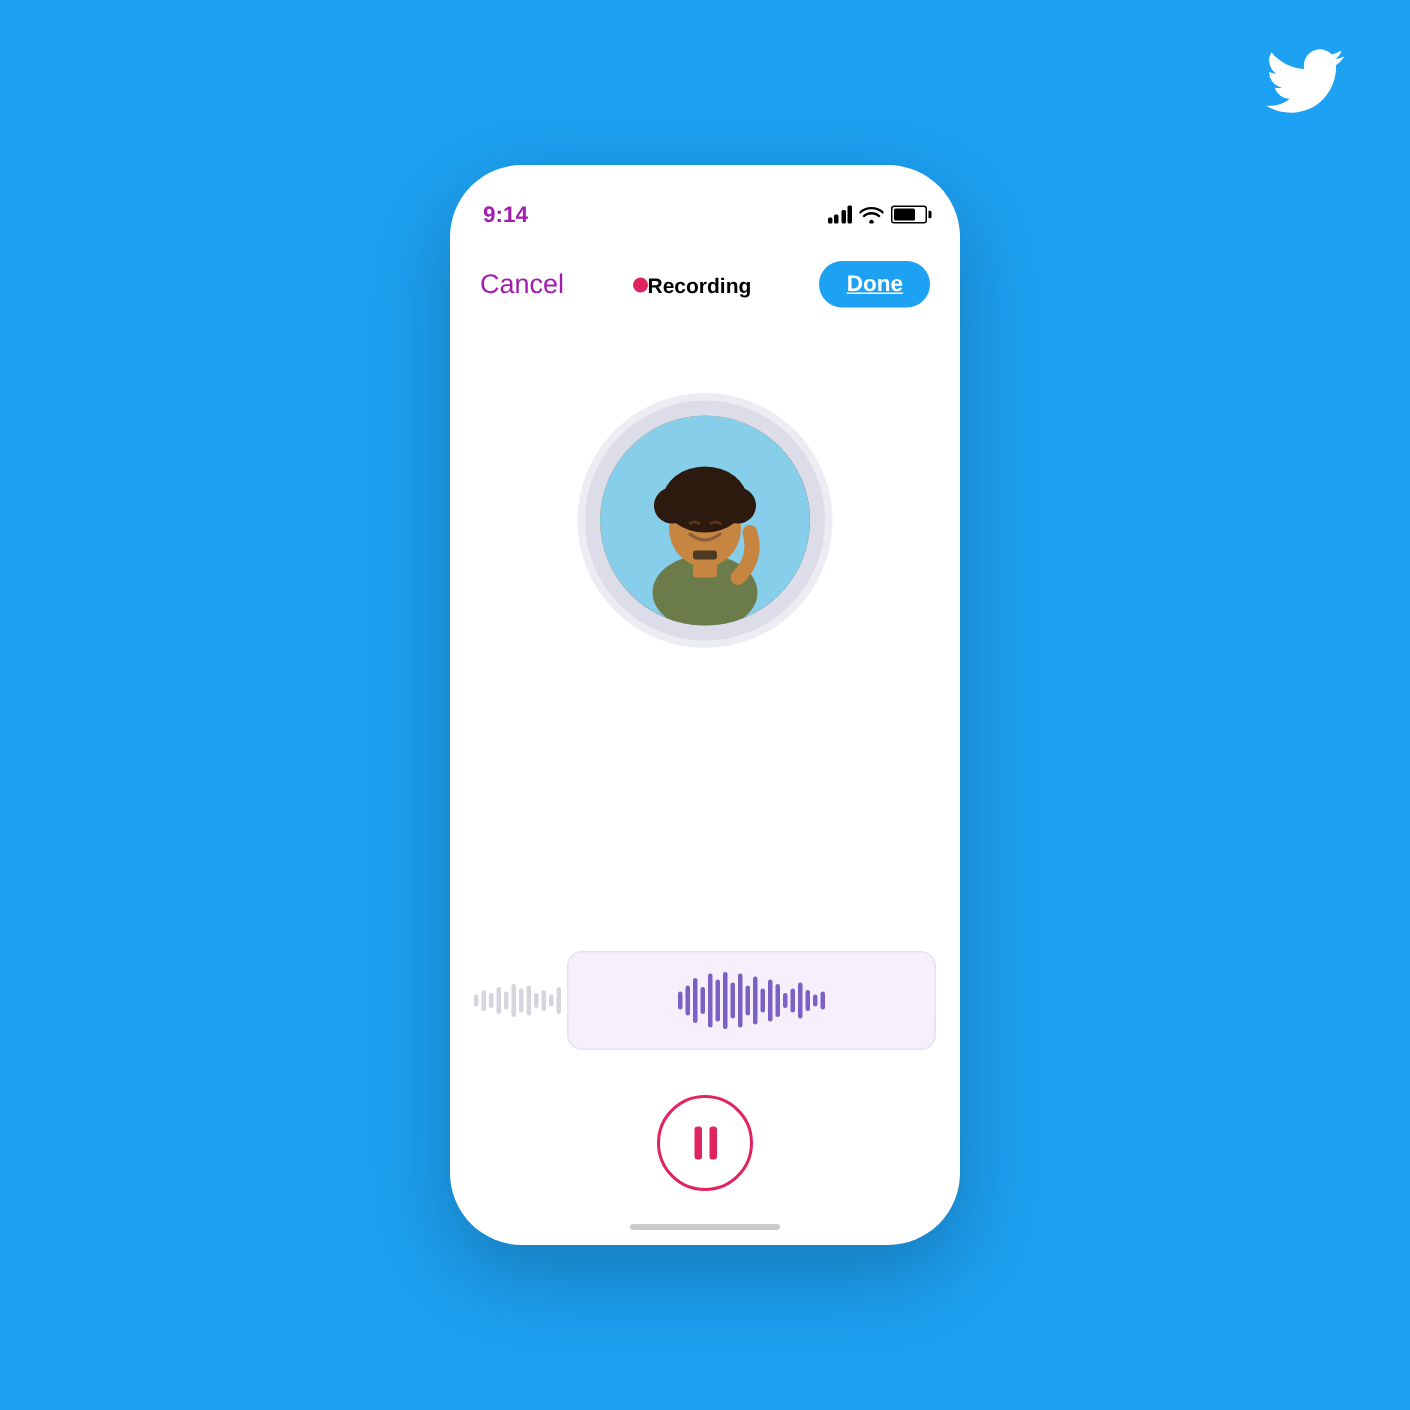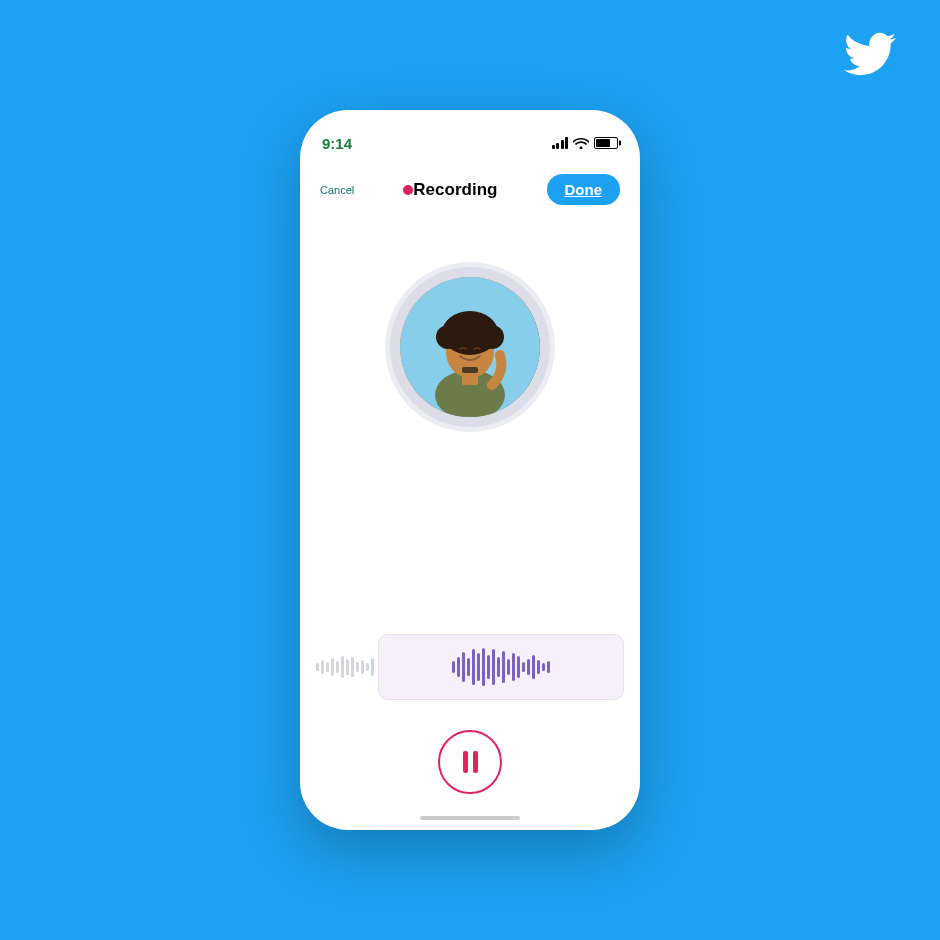--- a/index.html
+++ b/index.html
@@ -45,21 +45,21 @@
       align-items: center;
       justify-content: space-between;
       padding: 14px 22px 0 22px;
       height: 52px;
       flex-shrink: 0;
     }
 
     .status-time {
       font-size: 15px;
       font-weight: 600;
-      color: #15803d;
+      color: #a21caf;
       letter-spacing: 0;
     }
 
     .status-icons {
       display: flex;
       align-items: center;
       gap: 5px;
     }
 
     
@@ -120,33 +120,33 @@
     
     .nav-bar {
       display: flex;
       align-items: center;
       justify-content: space-between;
       padding: 12px 20px;
       flex-shrink: 0;
     }
 
     .cancel-btn {
-      font-size: 11px;
-      color: #0f766e;
+      font-size: 18px;
+      color: #a21caf;
       background: none;
       border: none;
       cursor: pointer;
       font-weight: 400;
     }
 
     .recording-status {
       display: flex;
       align-items: center;
       gap: 0;
-      font-size: 17px;
+      font-size: 14px;
       font-weight: 600;
       color: #000;
     }
 
     .recording-dot {
       width: 10px;
       height: 10px;
       border-radius: 50%;
       background: #E0245E;
       flex-shrink: 0;

